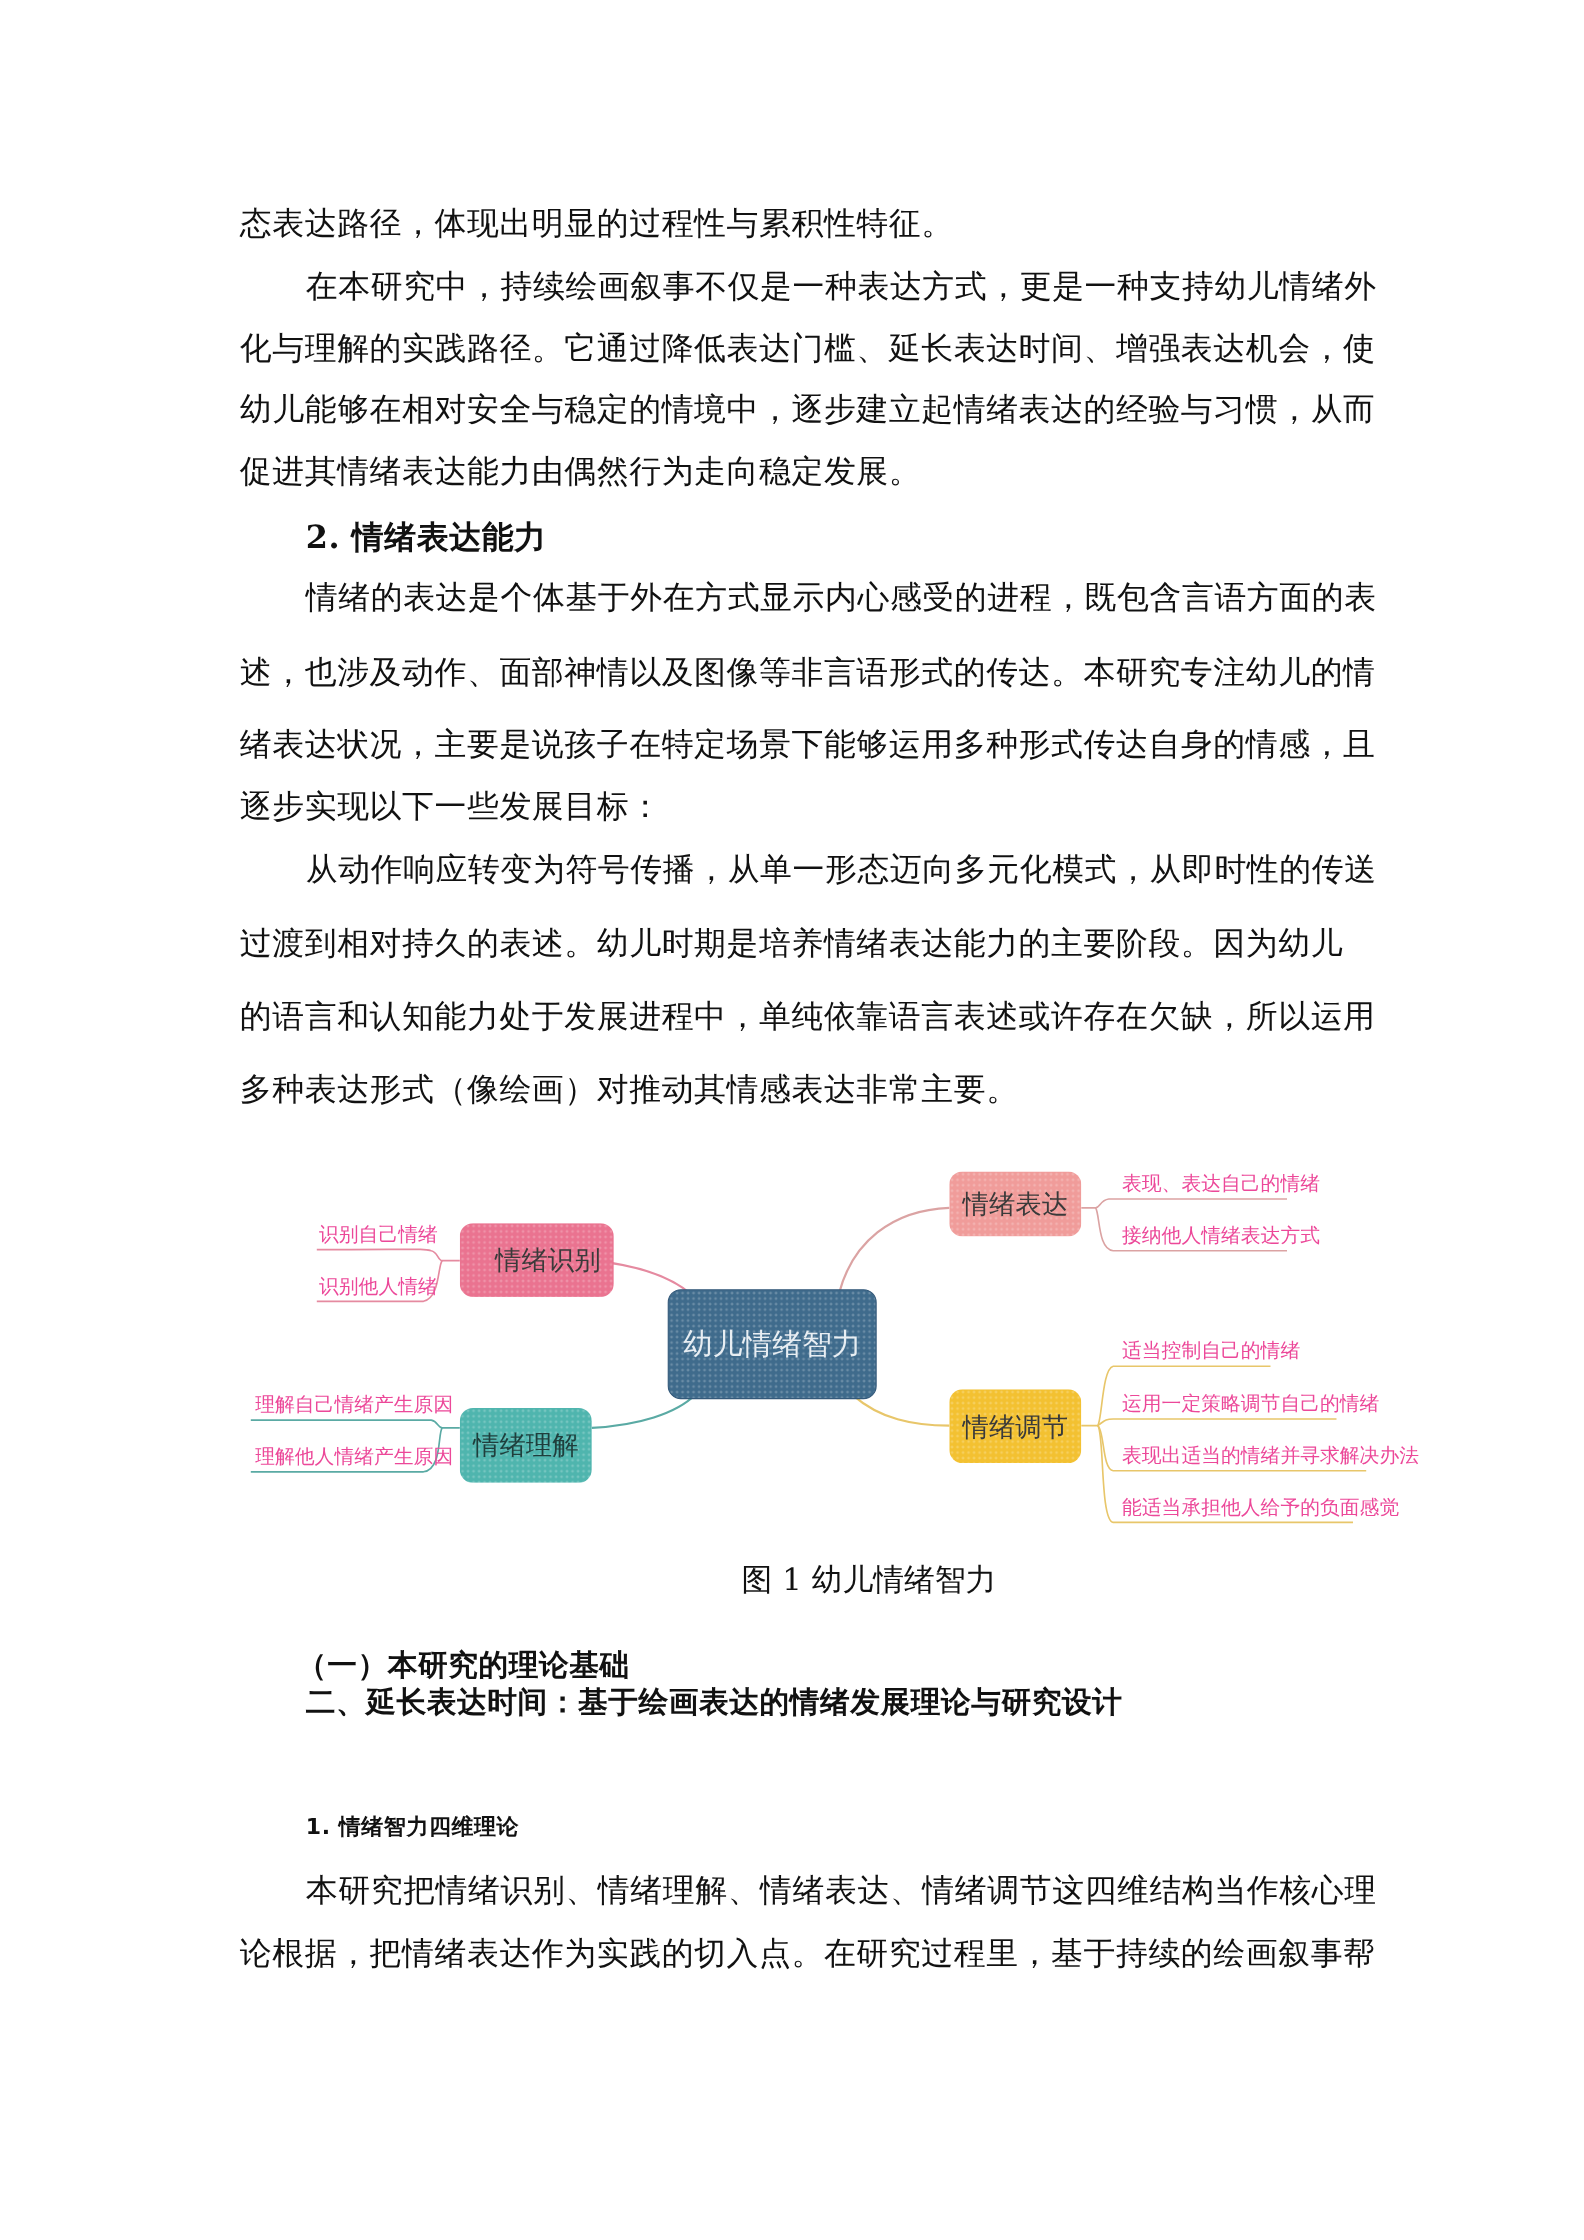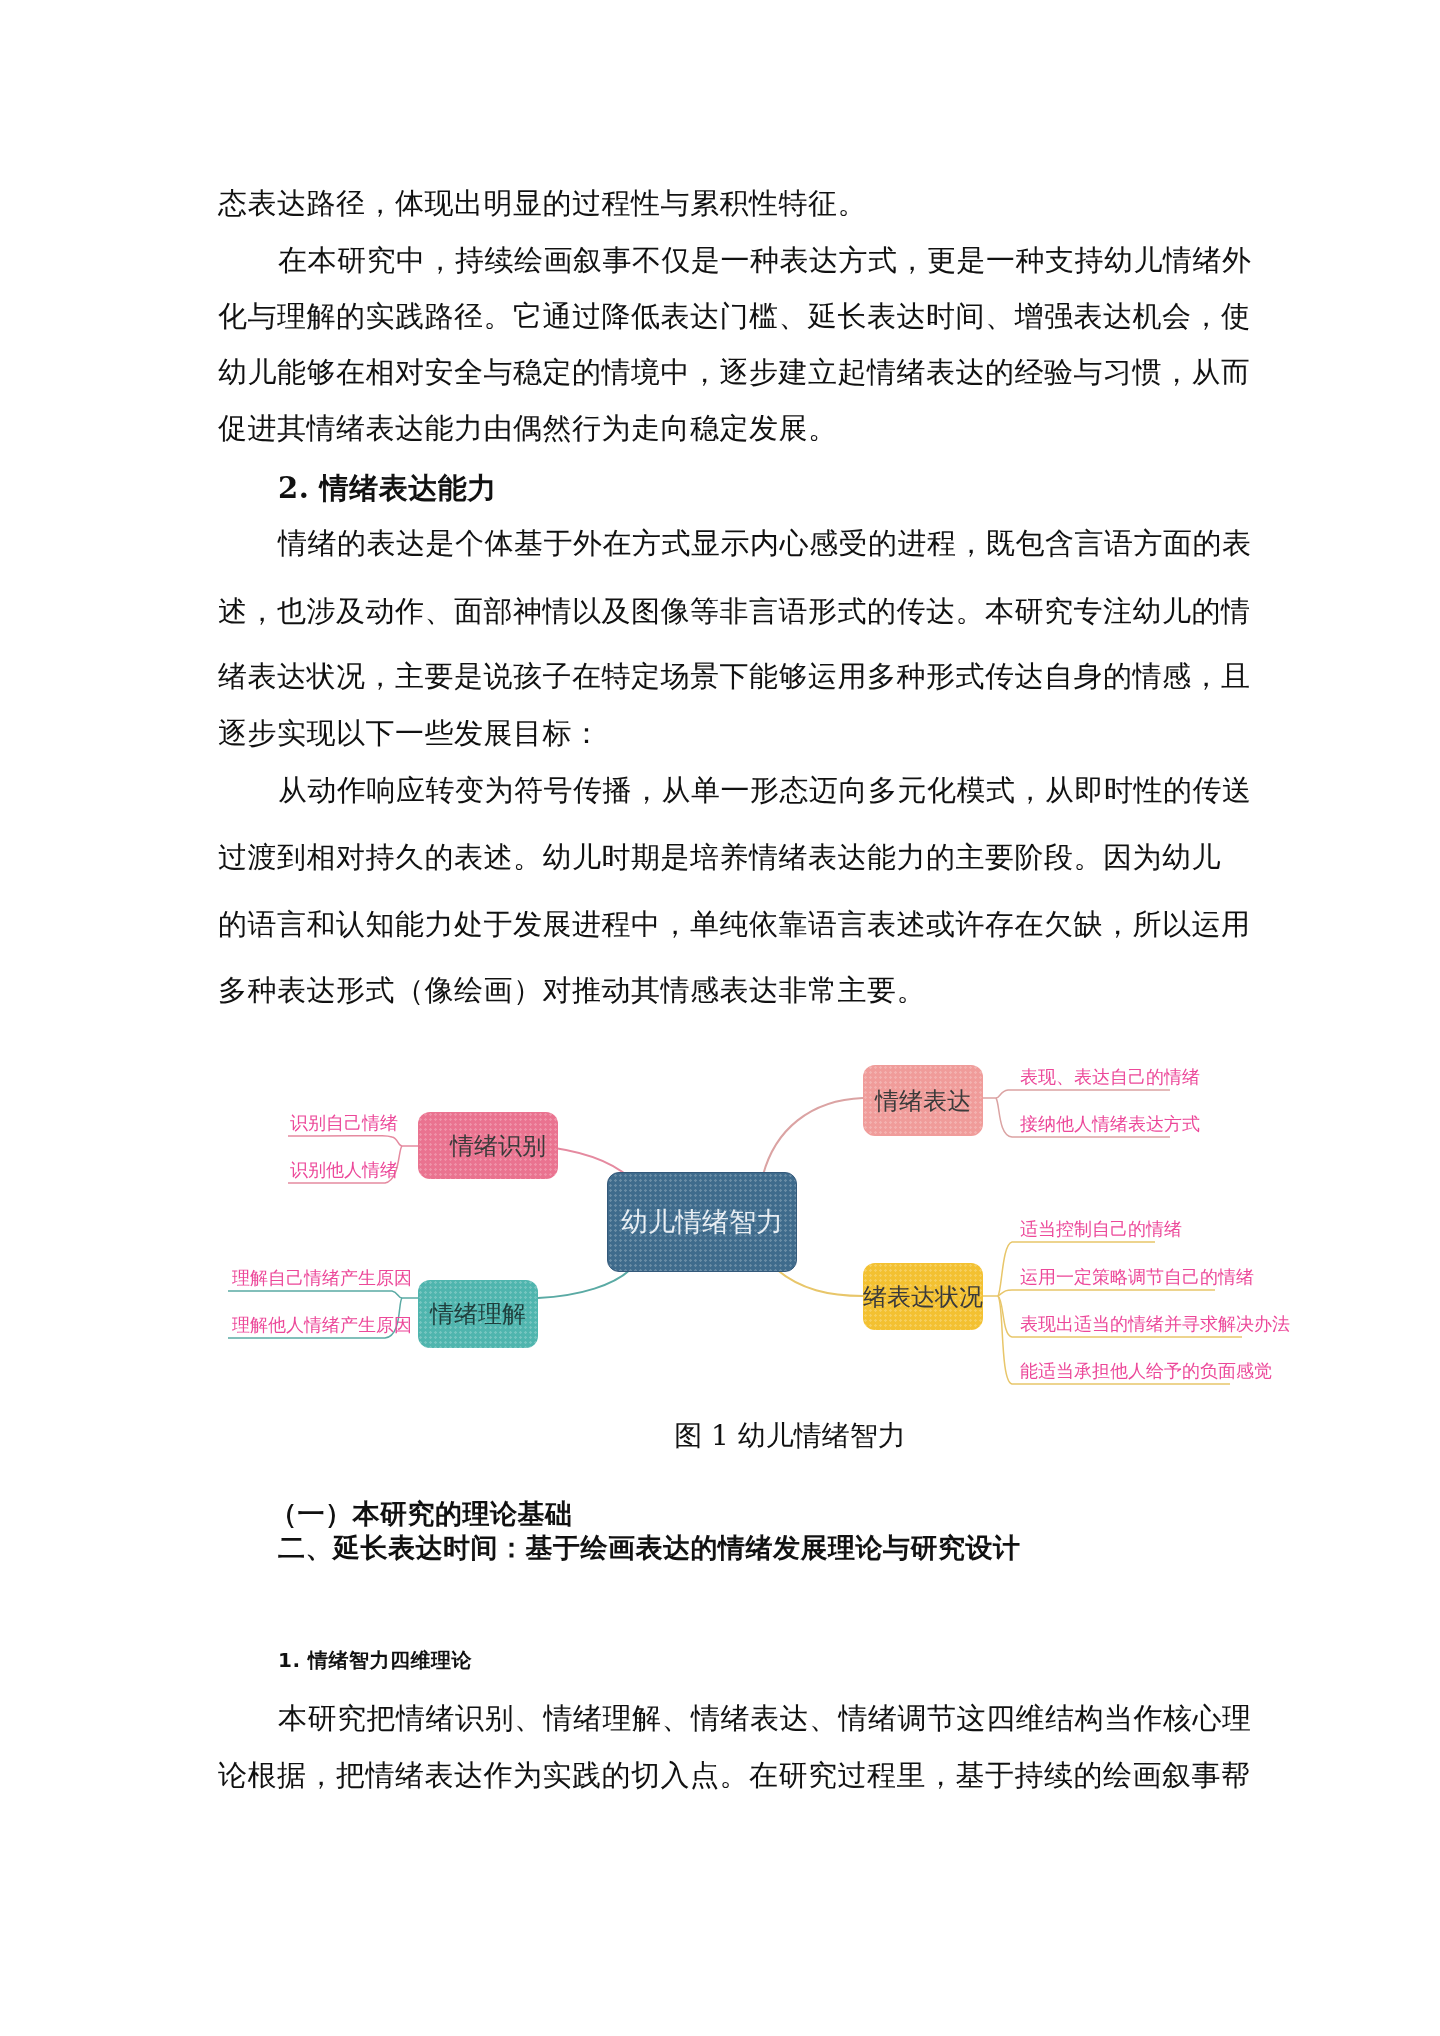--- a/index.html
+++ b/index.html
@@ -68,25 +68,25 @@
   <div class="node" style="left:607px; top:1172px; width:188px; height:98px; background-color:#3f6b8c; color:#e8eef3; font-size:27px; border:1px solid #34597a;">
     <span>幼儿情绪智力</span>
   </div>
 
   <div class="node" style="left:418px; top:1112px; width:120px; height:67px; background-color:#ea7390;padding-left:20px;">
     <span>情绪识别</span>
   </div>
   <div class="node" style="left:418px; top:1264px; width:120px; height:68px; background-color:#4fb5ae; color:#1f3e3c;margin-top:16px;">
     <span>情绪理解</span>
   </div>
-  <div class="node" style="left:863px; top:1065px; width:120px; height:71px; background-color:#f09c9a;">
+  <div class="node" style="left:863px; top:1065px; width:120px; height:59px; background-color:#f09c9a;">
     <span>情绪表达</span>
   </div>
   <div class="node" style="left:863px; top:1263px; width:120px; height:67px; background-color:#f3c131;">
-    <span>绪表达状况</span>
+    <span>情绪调节</span>
   </div>
 
   <div class="leaf" style="left:290px; top:1112px;">识别自己情绪</div>
   <div class="leaf" style="left:290px; top:1159px;">识别他人情绪</div>
 
   <div class="leaf" style="left:232px; top:1267px;">理解自己情绪产生原因</div>
   <div class="leaf" style="left:232px; top:1314px;">理解他人情绪产生原因</div>
 
   <div class="leaf" style="left:1020px; top:1066px;">表现、表达自己的情绪</div>
   <div class="leaf" style="left:1020px; top:1113px;">接纳他人情绪表达方式</div>

